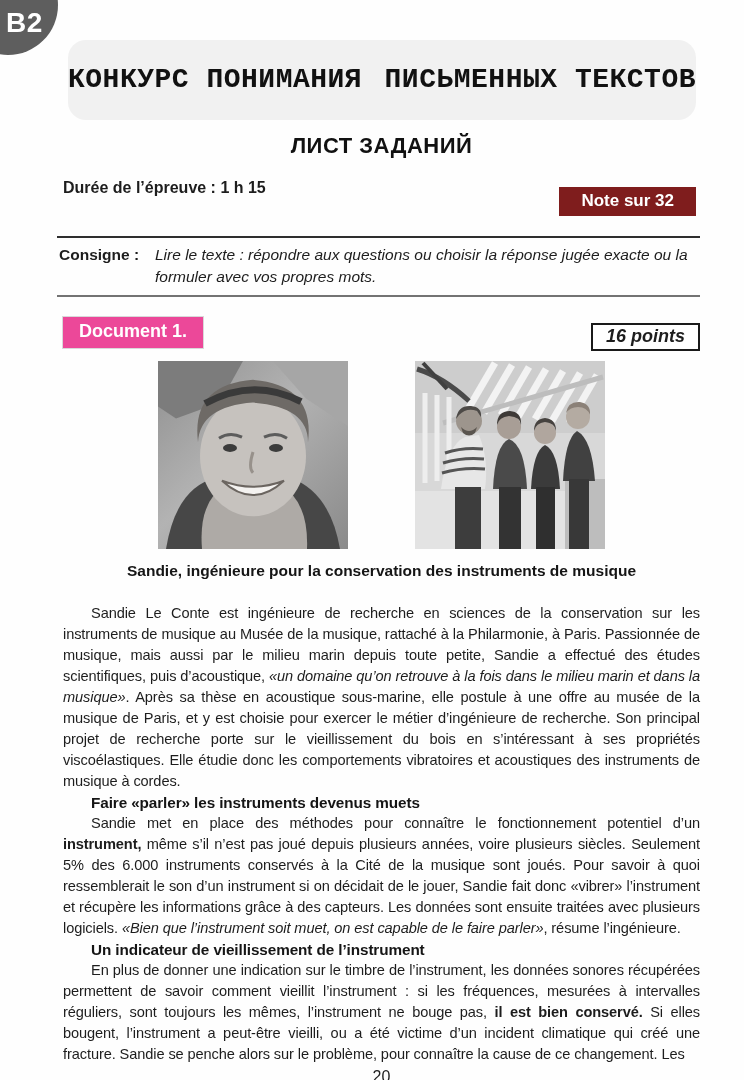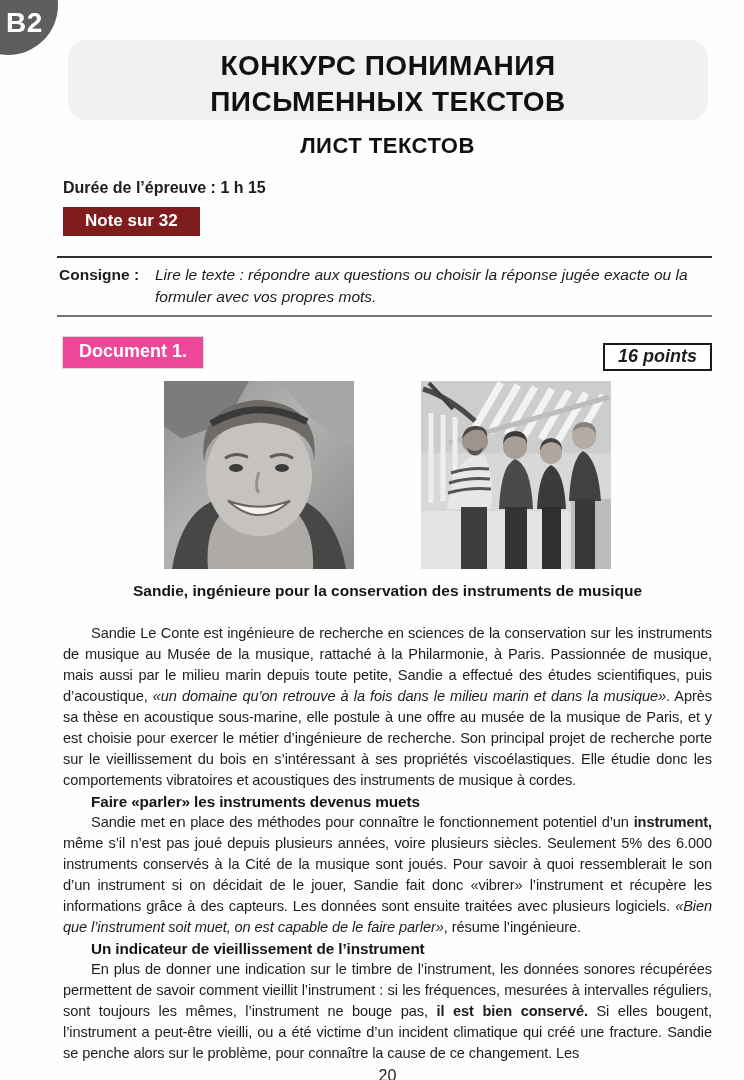--- a/index.html
+++ b/index.html
@@ -3,50 +3,50 @@
 <meta charset="utf-8">
 <style>
   html,body{margin:0;padding:0;background:#ffffff;}
   .sheet{
     position:relative;
     width:744px;height:1080px;
     background:#fefefe;
     overflow:hidden;
     font-family:"Liberation Sans", sans-serif;
     color:#1d1d1d;
-    padding:0 32px 0 63px;
+    padding:0 44px 0 63px;
     box-sizing:border-box;
   }
   
   .b2-badge{
     position:absolute;top:-45px;left:-42px;
     width:100px;height:100px;border-radius:50%;
     background:#5e5e5e;z-index:3;
   }
   .b2-badge span{
     position:absolute;left:48px;top:52px;
     color:#ffffff;font-weight:bold;font-size:28px;letter-spacing:0.5px;
   }
   
   .title-banner{
     margin:40px 4px 0 5px;
     height:80px;border-radius:18px;
     background:#f1f1f1;
-    display:flex;flex-direction:column;justify-content:flex-end;align-items:center;
+    display:flex;flex-direction:row;justify-content:space-between;align-items:center;font-family:Liberation Mono, monospace;
   }
   .title-line{
     font-weight:bold;font-size:28px;line-height:36px;color:#111;
     letter-spacing:0.5px;text-align:center;
   }
   .subtitle{
     margin-top:13px;text-align:center;
     font-weight:bold;font-size:22px;color:#111;letter-spacing:0.5px;
   }
   .duration-row{
-    margin-top:18px;display:flex;justify-content:space-between;align-items:flex-start;flex-direction:column;
+    margin-top:18px;display:flex;justify-content:space-between;align-items:flex-start;
   }
   .duration{font-weight:bold;font-size:16px;padding-top:2px;}
   .note-badge{
     margin-top:10px;margin-right:4px;
     background:#7f1d1d;color:#ffffff;
     font-weight:bold;font-size:17px;
     padding:4px 22px 5px 22px;
   }
   
   .consigne{
@@ -111,21 +111,21 @@
 
   <div class="b2-badge">
     <span>B2</span>
   </div>
 
   <div class="title-banner">
     <div class="title-line">КОНКУРС ПОНИМАНИЯ</div>
     <div class="title-line">ПИСЬМЕННЫХ ТЕКСТОВ</div>
   </div>
 
-  <div class="subtitle">ЛИСТ ТЕКСТОВ</div>
+  <div class="subtitle">ЛИСТ ЗАДАНИЙ</div>
 
   <div class="duration-row">
     <span class="duration">Durée de l’épreuve : 1 h 15</span>
     <span class="note-badge">Note sur 32</span>
   </div>
 
   <div class="consigne">
     <span class="consigne-label">Consigne :</span>
     <span class="consigne-text">Lire le texte : répondre aux questions ou choisir la réponse jugée exacte ou la formuler avec vos propres mots.</span>
   </div>

